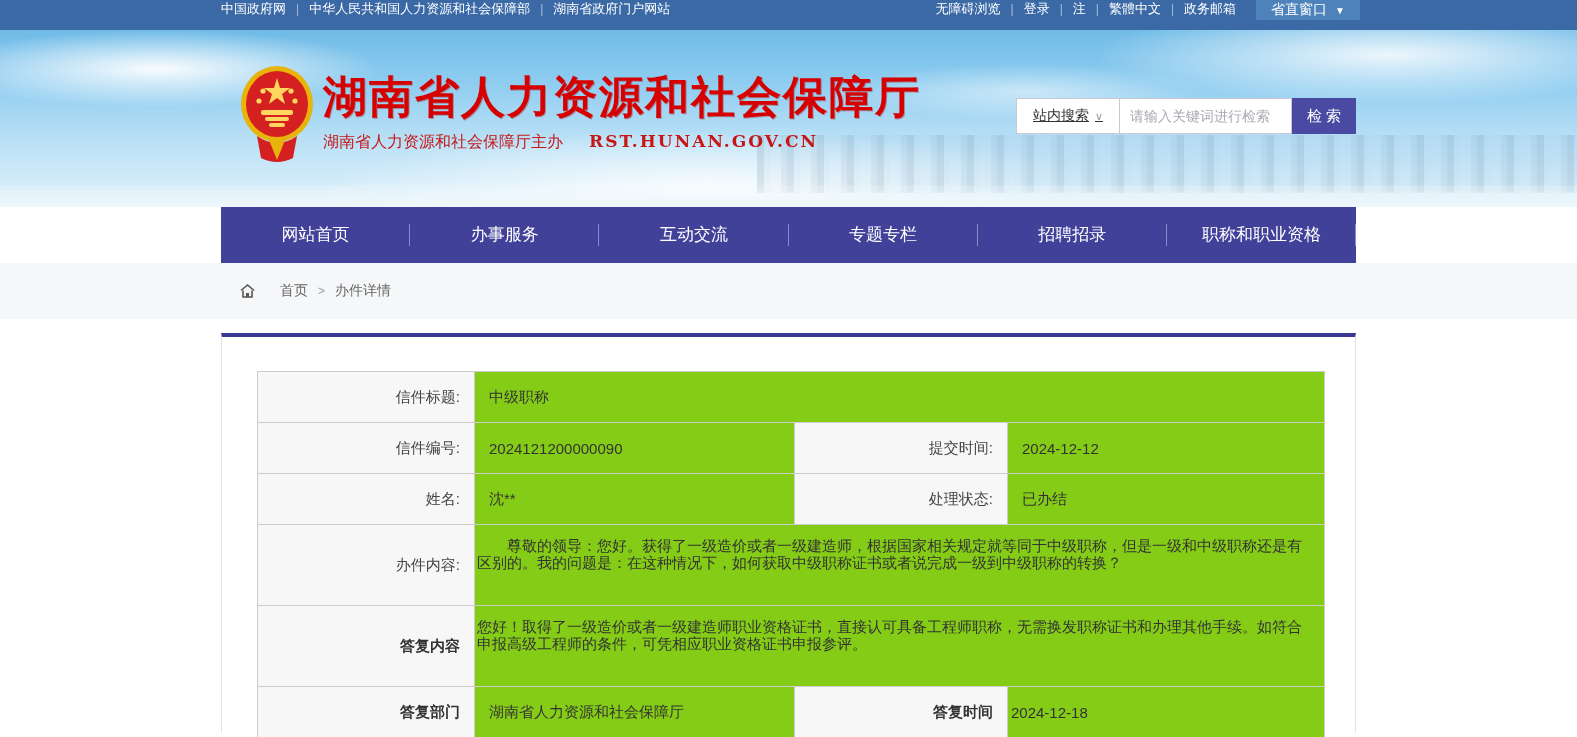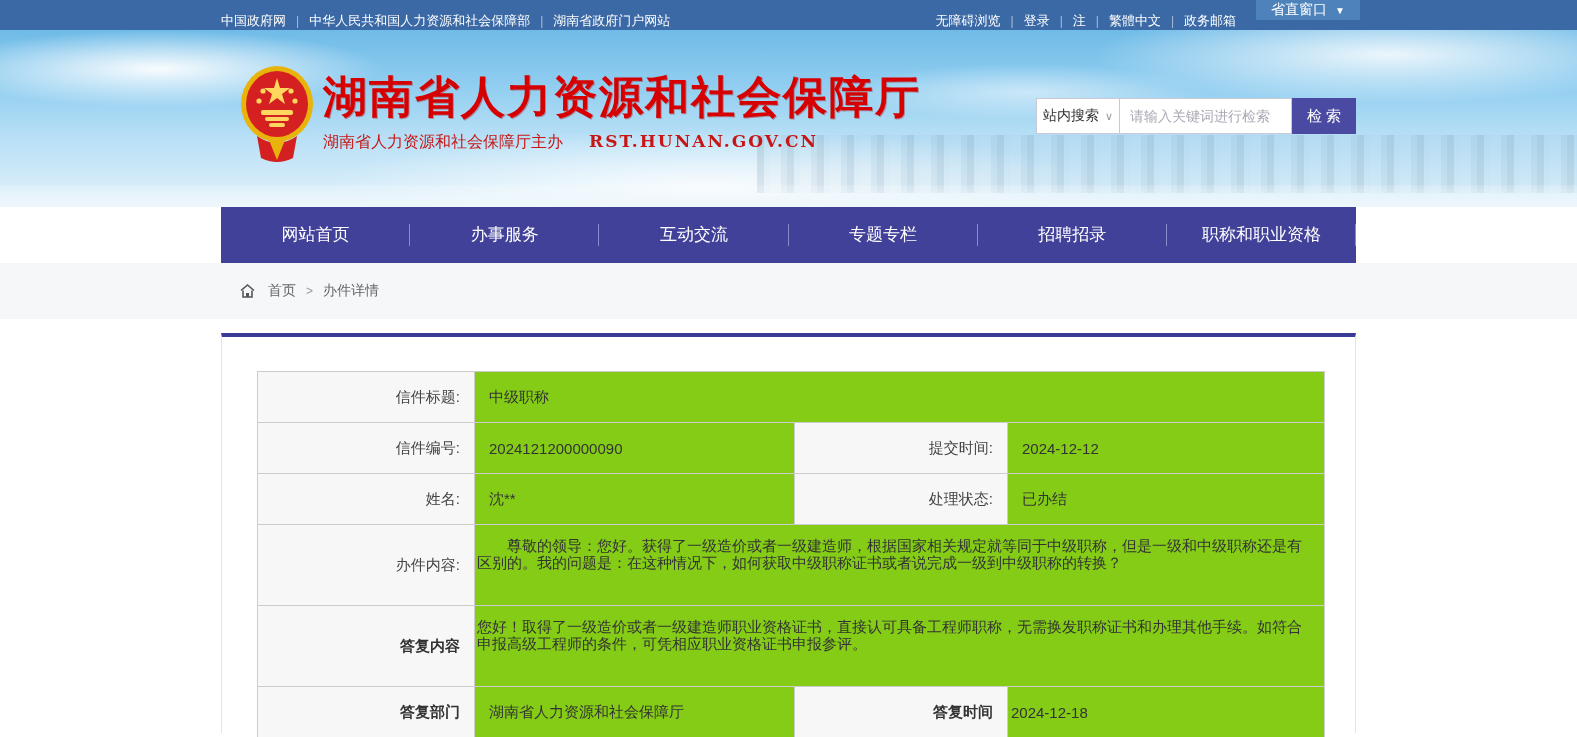--- a/index.html
+++ b/index.html
@@ -2,21 +2,21 @@
 <html><head>
 <meta charset="utf-8">
 <style>
   * { margin:0; padding:0; box-sizing:border-box; }
   html,body { width:1577px; height:737px; overflow:hidden; background:#fff;
     font-family:"Liberation Sans","DejaVu Sans",sans-serif; color:#333; }
   .container { width:1135px; margin:0 auto; position:relative; }
 
   
   .topbar { height:30px; background:#3a69a6; position:relative; z-index:10; }
-  .topbar .container { height:30px; display:flex; align-items:flex-end; justify-content:space-between; }
+  .topbar .container { height:30px; display:flex; align-items:flex-start; justify-content:space-between; }
   .tb-group { display:flex; align-items:center; gap:10px; font-size:13px; color:#fff; }
   .tb-link { color:#fff; cursor:pointer; white-space:nowrap; }
   .tb-sep { color:rgba(255,255,255,.55); font-size:12px; }
   .tb-right { margin-right:120px; }
   .prov-btn { position:absolute; right:-4px; top:0; height:20px; min-width:104px;
     background:#4d82bb; color:#fff; font-size:14px; display:flex; align-items:center;
     justify-content:center; gap:8px; padding:0 12px; cursor:pointer; }
   .prov-btn .arr { font-size:10px; }
 
   
@@ -35,42 +35,42 @@
     background:linear-gradient(180deg, rgba(255,255,255,.15), rgba(238,247,252,.95)); }
   .emblem { position:absolute; left:18px; top:34px; width:76px; height:104px; }
   .title-block { position:absolute; left:102px; top:38px; }
   .site-title { font-size:44px; font-weight:bold; color:#d60000; letter-spacing:2px;
     text-shadow:1px 1px 0 rgba(160,0,0,.35); white-space:nowrap; }
   .sub-row { margin-top:4px; display:flex; align-items:baseline; gap:26px; }
   .sub-host { font-size:16px; color:#c61616; }
   .sub-domain { font-size:17px; font-weight:bold; color:#c61616; letter-spacing:2px;
     font-family:"DejaVu Serif","Liberation Serif",serif; }
   .search { position:absolute; right:0; top:68px; display:flex; height:36px; }
-  .search-scope { width:84px; background:#fff; border:1px solid #c9c9d4; display:flex;
-    align-items:center; justify-content:center; gap:6px; font-size:14px; color:#333; cursor:pointer; }
+  .search-scope { width:104px; background:#fff; border:1px solid #c9c9d4; display:flex;
+    align-items:center; justify-content:center; gap:6px; font-size:14px; color:#333; cursor:pointer;text-decoration:underline; }
   .search-scope .arr { color:#999; font-size:11px; }
   .search-input { width:172px; border:1px solid #c9c9d4; border-left:none; padding:0 10px;
     font-size:14px; color:#333; outline:none; }
   .search-input::placeholder { color:#a9a9b4; }
   .search-btn { width:64px; background:#4a4aa2; color:#fff; border:none; font-size:15px;
     cursor:pointer; font-family:inherit; }
 
   
   .nav { background:#fff; }
   .nav .container { background:#41419a; height:56px; display:flex; align-items:center; }
   .nav-item { flex:1; text-align:center; color:#fff; font-size:17px; cursor:pointer;
     position:relative; line-height:56px; white-space:nowrap; }
   .nav-item::after { content:''; position:absolute; right:0; top:50%; transform:translateY(-50%);
     width:1px; height:22px; background:#8a8ac8; }
 
   
   .crumbbar { background:#f6f7f9; height:56px; }
   .crumbbar .container { height:100%; display:flex; align-items:center; gap:10px;
     font-size:14px; color:#666; padding-left:18px; }
-  .crumb-home { display:flex; align-items:center; gap:12px; cursor:pointer; color:#666; }
+  .crumb-home { display:flex; align-items:center; gap:24px; cursor:pointer; color:#666; }
   .crumb-sep { color:#999; font-size:12px; }
   .crumb-cur { color:#666; }
 
   
   .gap { height:14px; background:#fff; }
   .panel-wrap { background:#fff; }
   .panel { border-top:4px solid #3a3a94; border-left:1px solid #e3e3e8; border-right:1px solid #e3e3e8;
     background:#fff; height:400px; padding:34px 32px 0 35px; }
   .tbl { border:1px solid #ccc; width:1068px; font-size:15px; }
   .row { display:grid; min-height:51px; }

